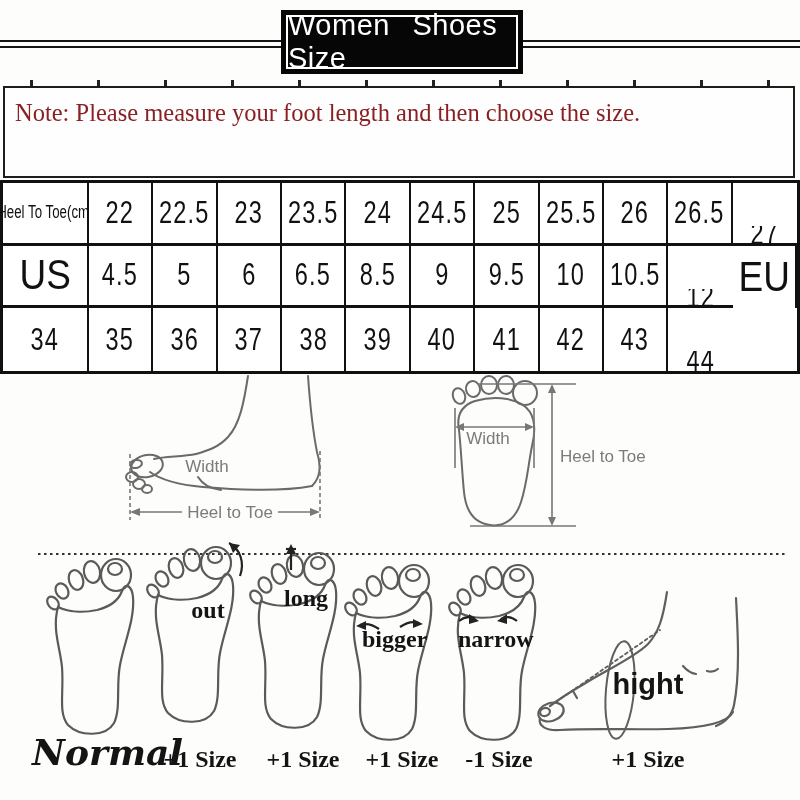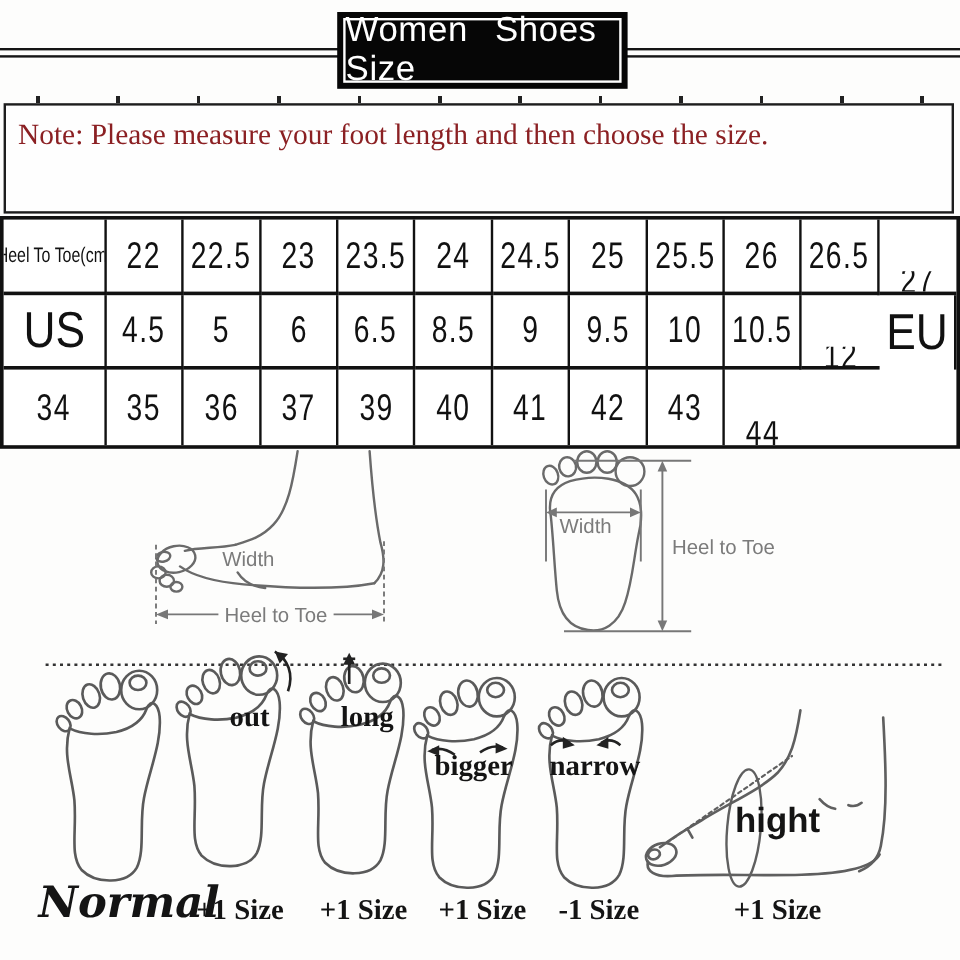--- a/index.html
+++ b/index.html
@@ -164,20 +164,23 @@
         <span class="cond">34</span>
       </div>
     <div class="cell num lastrow">
         <span class="cond">35</span>
       </div>
     <div class="cell num lastrow">
         <span class="cond">36</span>
       </div>
     <div class="cell num lastrow">
         <span class="cond">37</span>
+      </div>
+    <div class="cell num lastrow">
+        <span class="cond">38</span>
       </div>
     <div class="cell num lastrow">
         <span class="cond">39</span>
       </div>
     <div class="cell num lastrow">
         <span class="cond">40</span>
       </div>
     <div class="cell num lastrow">
         <span class="cond">41</span>
       </div>
@@ -292,21 +295,21 @@
       <path d="M540,178 C538,186 546,191 560,190 C592,188 632,190 668,189 C700,188 727,184 733,172"></path>
       <path d="M736,58 C738,95 740,135 734,165 C732,175 726,182 716,186"></path>
       <path d="M683,126 q6,7 13,8"></path>
       <path d="M707,131 q6,2 11,-2"></path>
       <path d="M573,151 l4,7"></path>
       <ellipse cx="620" cy="150" rx="14" ry="49" transform="rotate(5 620 150)" stroke-width="2"></ellipse>
       <path d="M556,162 L660,90" stroke-dasharray="3,3" stroke-width="1.8"></path>
     </g>
   </svg>
 
-  <div class="ft-label" style="left:183px;top:585px;width:50px">out</div>
+  <div class="ft-label" style="left:183px;top:597px;width:50px">out</div>
   <div class="ft-label" style="left:280px;top:585px;width:52px">long</div>
   <div class="ft-label" style="left:362px;top:626px;width:64px">bigger</div>
   <div class="ft-label" style="left:458px;top:626px;width:74px">narrow</div>
   <div class="ft-label sans" style="left:610px;top:668px;width:76px">hight</div>
 
   <div class="sz-label script" style="left:32px;top:731px">Normal</div>
   <div class="sz-label" style="left:160px;top:746px">+1 Size</div>
   <div class="sz-label" style="left:263px;top:746px">+1 Size</div>
   <div class="sz-label" style="left:362px;top:746px">+1 Size</div>
   <div class="sz-label" style="left:459px;top:746px">-1 Size</div>

